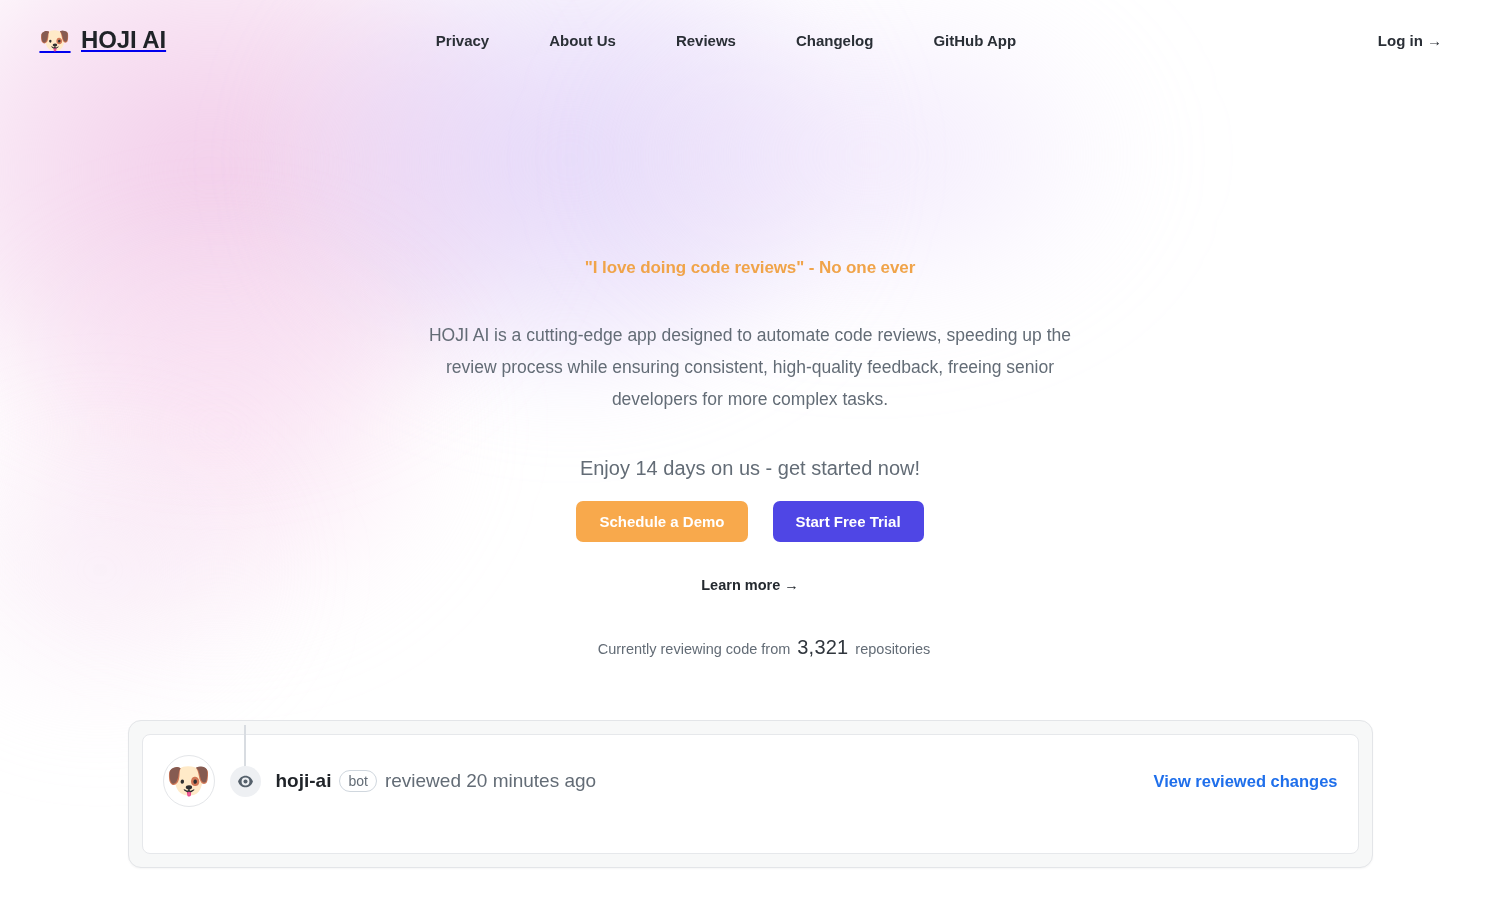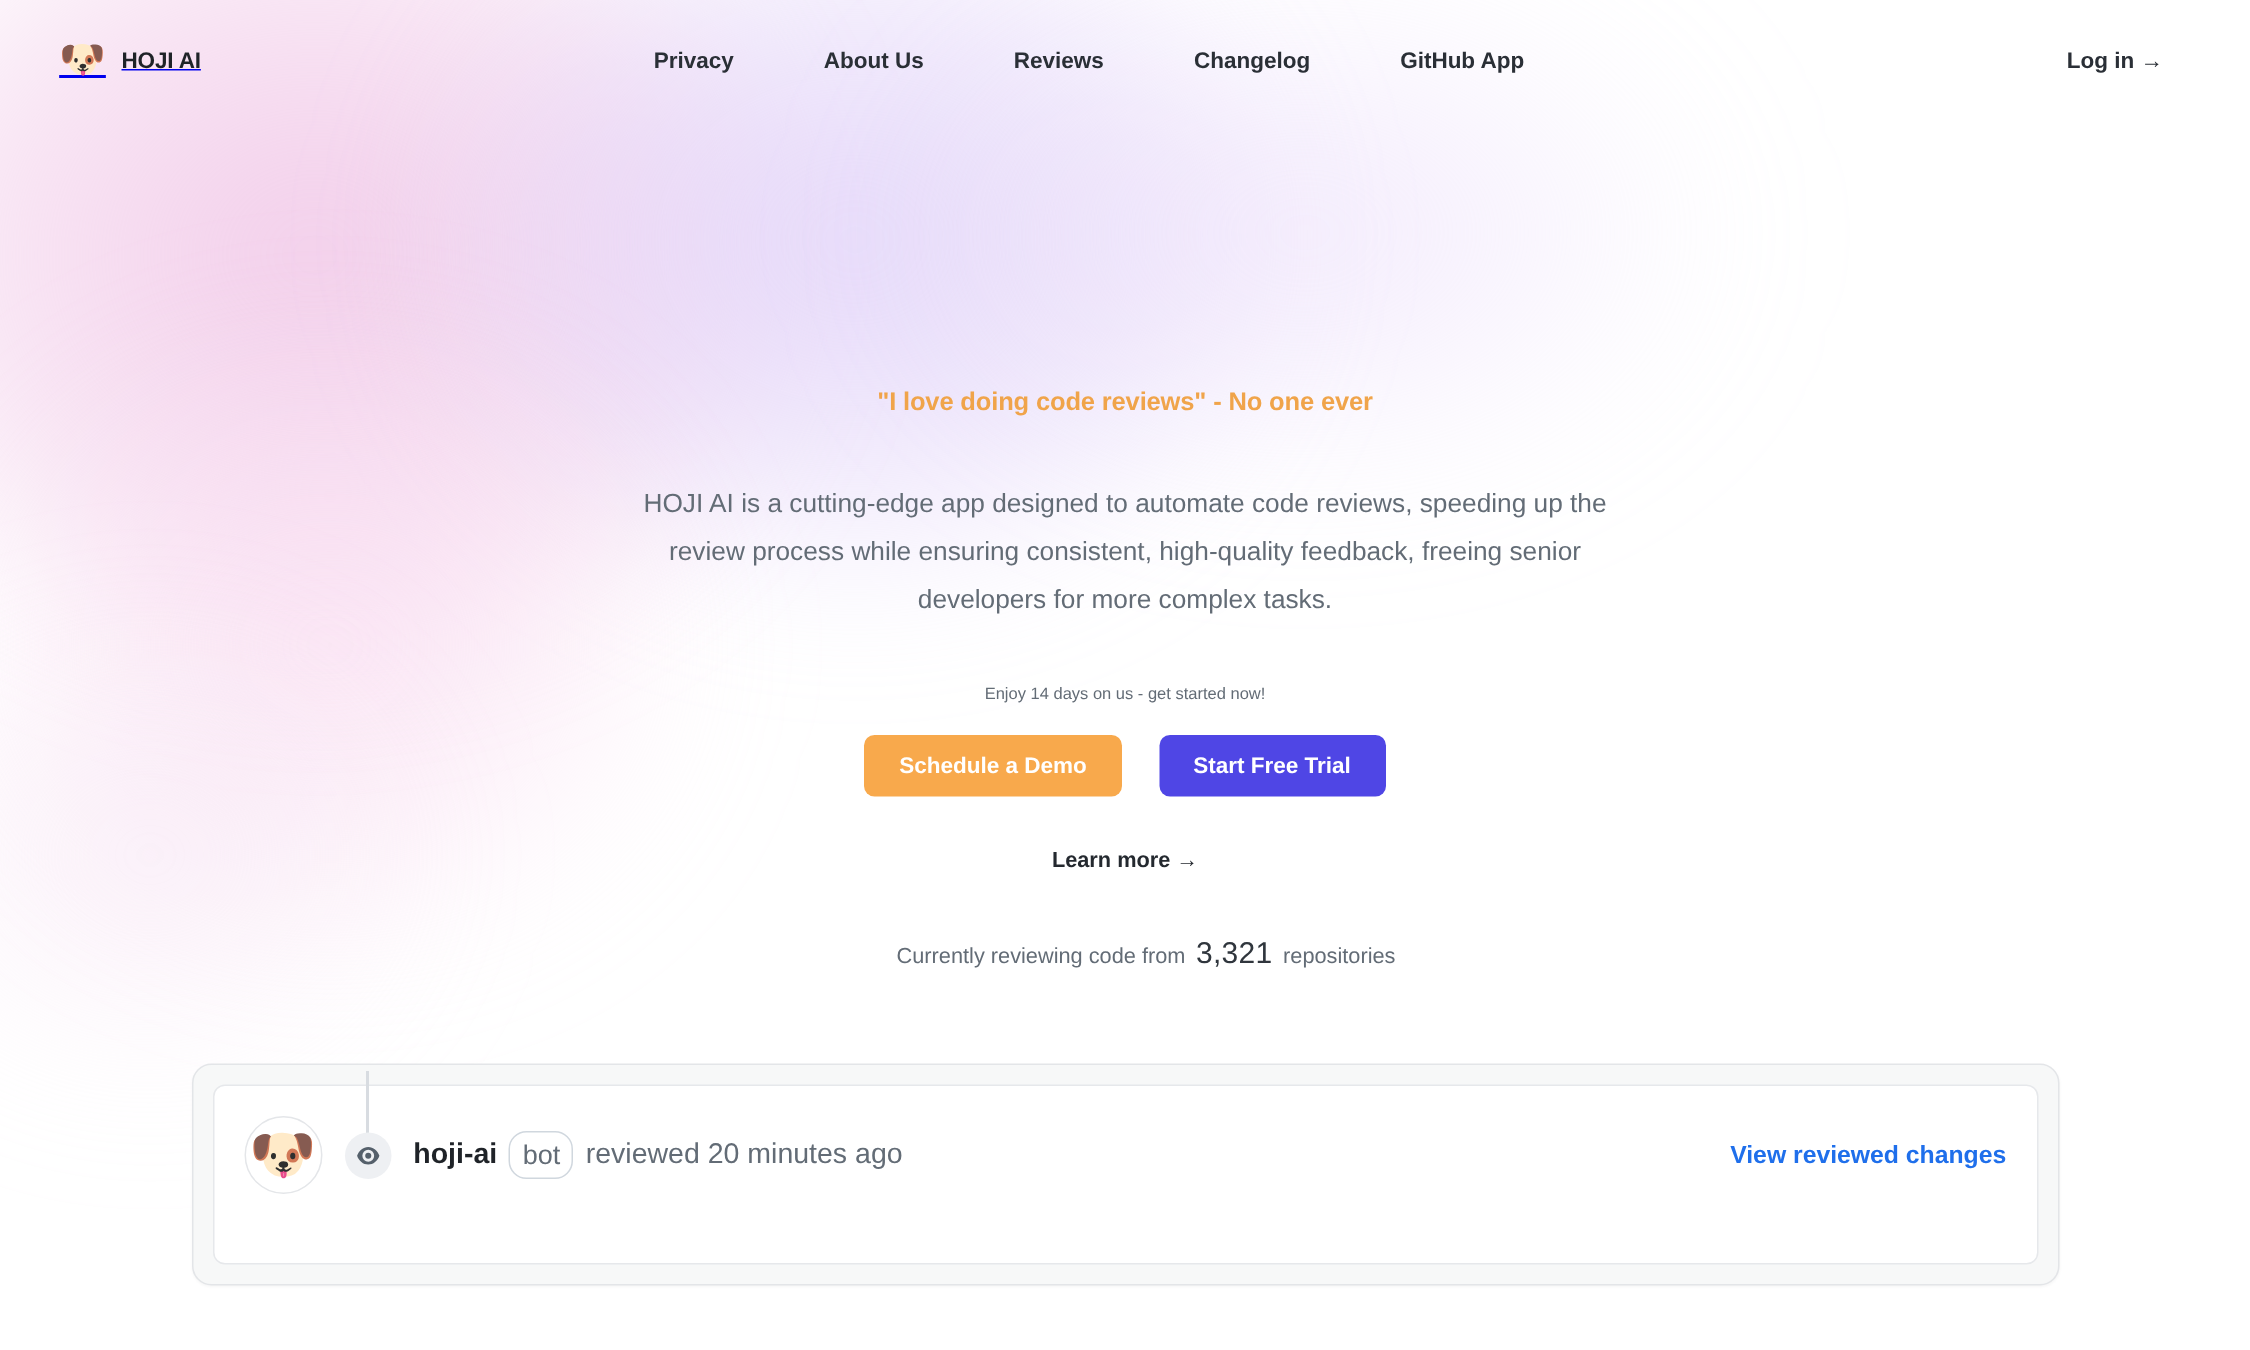--- a/index.html
+++ b/index.html
@@ -95,21 +95,21 @@
   .brand-logo {
     width: 30px;
     height: 30px;
     display: flex;
     align-items: center;
     justify-content: center;
     font-size: 25px;
     line-height: 1;
   }
   .brand-name {
-    font-size: 15px;
+    font-size: 24px;
     font-weight: 700;
     letter-spacing: -0.1px;
     color: #1f2328;
     white-space: nowrap;
   }
 
   nav.main-nav {
     position: absolute;
     left: 0;
     right: 16px;
@@ -176,21 +176,21 @@
   .hero-desc {
     margin: 41px auto 0;
     width: 668px;
     font-size: 17.5px;
     line-height: 32px;
     color: #636c76;
     font-weight: 400;
   }
   .trial-note {
     margin-top: 42px;
-    font-size: 11px;
+    font-size: 20px;
     color: #636c76;
   }
 
   .cta-row {
     margin-top: 21px;
     display: flex;
     align-items: center;
     justify-content: center;
     gap: 25px;
   }
@@ -317,25 +317,25 @@
   }
   .review-author {
     font-weight: 700;
     color: #1f2328;
     font-size: 19px;
   }
   .bot-badge {
     display: inline-flex;
     align-items: center;
     justify-content: center;
-    height: 32px;
+    height: 22px;
     padding: 0 8px;
     border: 1px solid #d0d7de;
     border-radius: 12px;
-    font-size: 18px;
+    font-size: 14px;
     color: #636c76;
     line-height: 1;
   }
   .review-action {
     margin-left: auto;
     font-size: 16.5px;
     font-weight: 600;
     color: #1f6feb;
     text-decoration: none;
     cursor: pointer;

